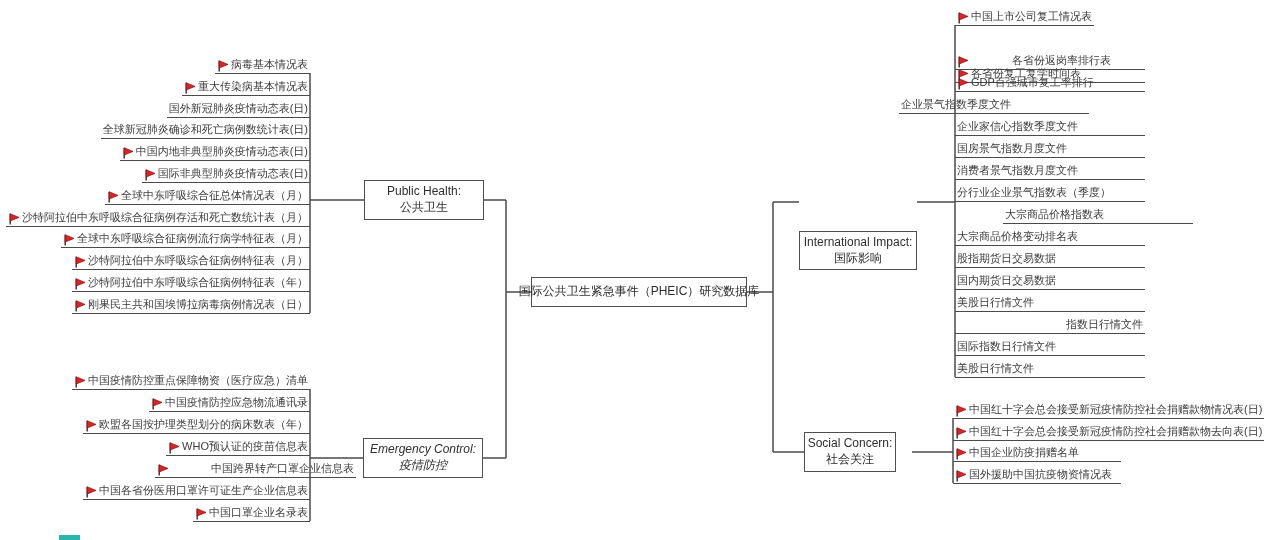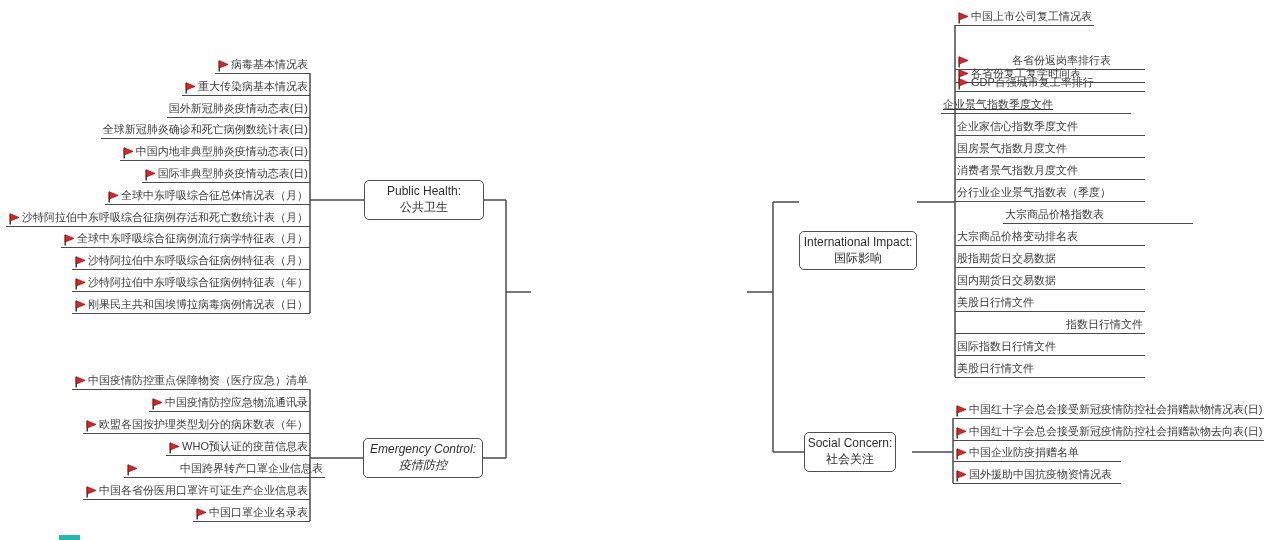--- a/index.html
+++ b/index.html
@@ -5,21 +5,21 @@
   html,body{margin:0;padding:0;background:#ffffff;}
   #stage{
     position:relative;width:1269px;height:540px;overflow:hidden;
     background:#ffffff;
     font-family:"Liberation Sans","DejaVu Sans",sans-serif;
     color:#333;
   }
   #connectors{position:absolute;left:0;top:0;z-index:0;}
   .node{
     position:absolute;z-index:2;box-sizing:border-box;
-    background:#fff;border:1.5px solid #4f4f4f;border-radius:5px;
+    background:#fff;border:1.5px solid #4f4f4f;border-radius:0;
     display:flex;flex-direction:column;align-items:center;justify-content:center;
     font-size:12px;line-height:1.3;text-align:center;color:#2e2e2e;
     white-space:nowrap;
   }
   .root-node{left:531px;top:277px;width:216px;height:30px;flex-direction:row;}
   .leaf{
     position:absolute;z-index:1;box-sizing:border-box;height:17px;
     border-bottom:1.5px solid #4a4a4a;background:transparent;
     font-size:11px;line-height:15px;color:#3b3b3b;white-space:nowrap;
     display:flex;align-items:flex-end;padding:0 2px 1px 2px;
@@ -44,20 +44,21 @@
       <line x1="773" y1="202" x2="799" y2="202" stroke="#4a4a4a" stroke-width="1.5"></line>
       <line x1="953" y1="418" x2="953" y2="483" stroke="#4a4a4a" stroke-width="1.5"></line>
       <line x1="912" y1="452" x2="953" y2="452" stroke="#4a4a4a" stroke-width="1.5"></line>
       <line x1="773" y1="452" x2="804" y2="452" stroke="#4a4a4a" stroke-width="1.5"></line>
       <line x1="506" y1="200" x2="506" y2="458" stroke="#4a4a4a" stroke-width="1.5"></line>
       <line x1="773" y1="202" x2="773" y2="452" stroke="#4a4a4a" stroke-width="1.5"></line>
       <line x1="506" y1="292" x2="531" y2="292" stroke="#4a4a4a" stroke-width="1.5"></line>
       <line x1="747" y1="292" x2="773" y2="292" stroke="#4a4a4a" stroke-width="1.5"></line>
     </svg>
 
+  <div class="node root-node">国际公共卫生紧急事件（PHEIC）研究数据库</div>
 
   <div id="branches">
       <div class="node" style="left: 364px; top: 180px; width: 120px; height: 40px;">
         <span>Public Health:</span>
         <span>公共卫生</span>
       </div>
       <div class="leaf align-right" style="top: 57px; right: 959px;">
         <svg viewBox="0 0 12 12" class="flag">
           <line x1="2.2" y1="0.8" x2="2.2" y2="11.5" stroke="#4a2020" stroke-width="1.4"></line>
           <path d="M2.2 0.8 L11 4.4 L2.2 8 Z" fill="#dd2326" stroke="#8b1010" stroke-width="0.7"></path>
@@ -158,21 +159,21 @@
         </svg>
         <span>欧盟各国按护理类型划分的病床数表（年）</span>
       </div>
       <div class="leaf align-right" style="top: 439px; right: 959px;">
         <svg viewBox="0 0 12 12" class="flag">
           <line x1="2.2" y1="0.8" x2="2.2" y2="11.5" stroke="#4a2020" stroke-width="1.4"></line>
           <path d="M2.2 0.8 L11 4.4 L2.2 8 Z" fill="#dd2326" stroke="#8b1010" stroke-width="0.7"></path>
         </svg>
         <span>WHO预认证的疫苗信息表</span>
       </div>
-      <div class="leaf align-right" style="top: 461px; right: 944px; gap: 40px;">
+      <div class="leaf align-right" style="top: 461px; right: 913px; gap: 40px;">
         <svg viewBox="0 0 12 12" class="flag">
           <line x1="2.2" y1="0.8" x2="2.2" y2="11.5" stroke="#4a2020" stroke-width="1.4"></line>
           <path d="M2.2 0.8 L11 4.4 L2.2 8 Z" fill="#dd2326" stroke="#8b1010" stroke-width="0.7"></path>
         </svg>
         <span>中国跨界转产口罩企业信息表</span>
       </div>
       <div class="leaf align-right" style="top: 483px; right: 959px;">
         <svg viewBox="0 0 12 12" class="flag">
           <line x1="2.2" y1="0.8" x2="2.2" y2="11.5" stroke="#4a2020" stroke-width="1.4"></line>
           <path d="M2.2 0.8 L11 4.4 L2.2 8 Z" fill="#dd2326" stroke="#8b1010" stroke-width="0.7"></path>
@@ -211,21 +212,21 @@
         </svg>
         <span>各省份返岗率排行表</span>
       </div>
       <div class="leaf" style="top: 75px; left: 955px; min-width: 190px;">
         <svg viewBox="0 0 12 12" class="flag">
           <line x1="2.2" y1="0.8" x2="2.2" y2="11.5" stroke="#4a2020" stroke-width="1.4"></line>
           <path d="M2.2 0.8 L11 4.4 L2.2 8 Z" fill="#dd2326" stroke="#8b1010" stroke-width="0.7"></path>
         </svg>
         <span>GDP百强城市复工率排行</span>
       </div>
-      <div class="leaf" style="top: 97px; left: 941px; min-width: 190px; text-decoration: underline;">
+      <div class="leaf" style="top: 97px; left: 899px; min-width: 190px;">
         <span>企业景气指数季度文件</span>
       </div>
       <div class="leaf" style="top: 119px; left: 955px; min-width: 190px;">
         <span>企业家信心指数季度文件</span>
       </div>
       <div class="leaf" style="top: 141px; left: 955px; min-width: 190px;">
         <span>国房景气指数月度文件</span>
       </div>
       <div class="leaf" style="top: 163px; left: 955px; min-width: 190px;">
         <span>消费者景气指数月度文件</span>

